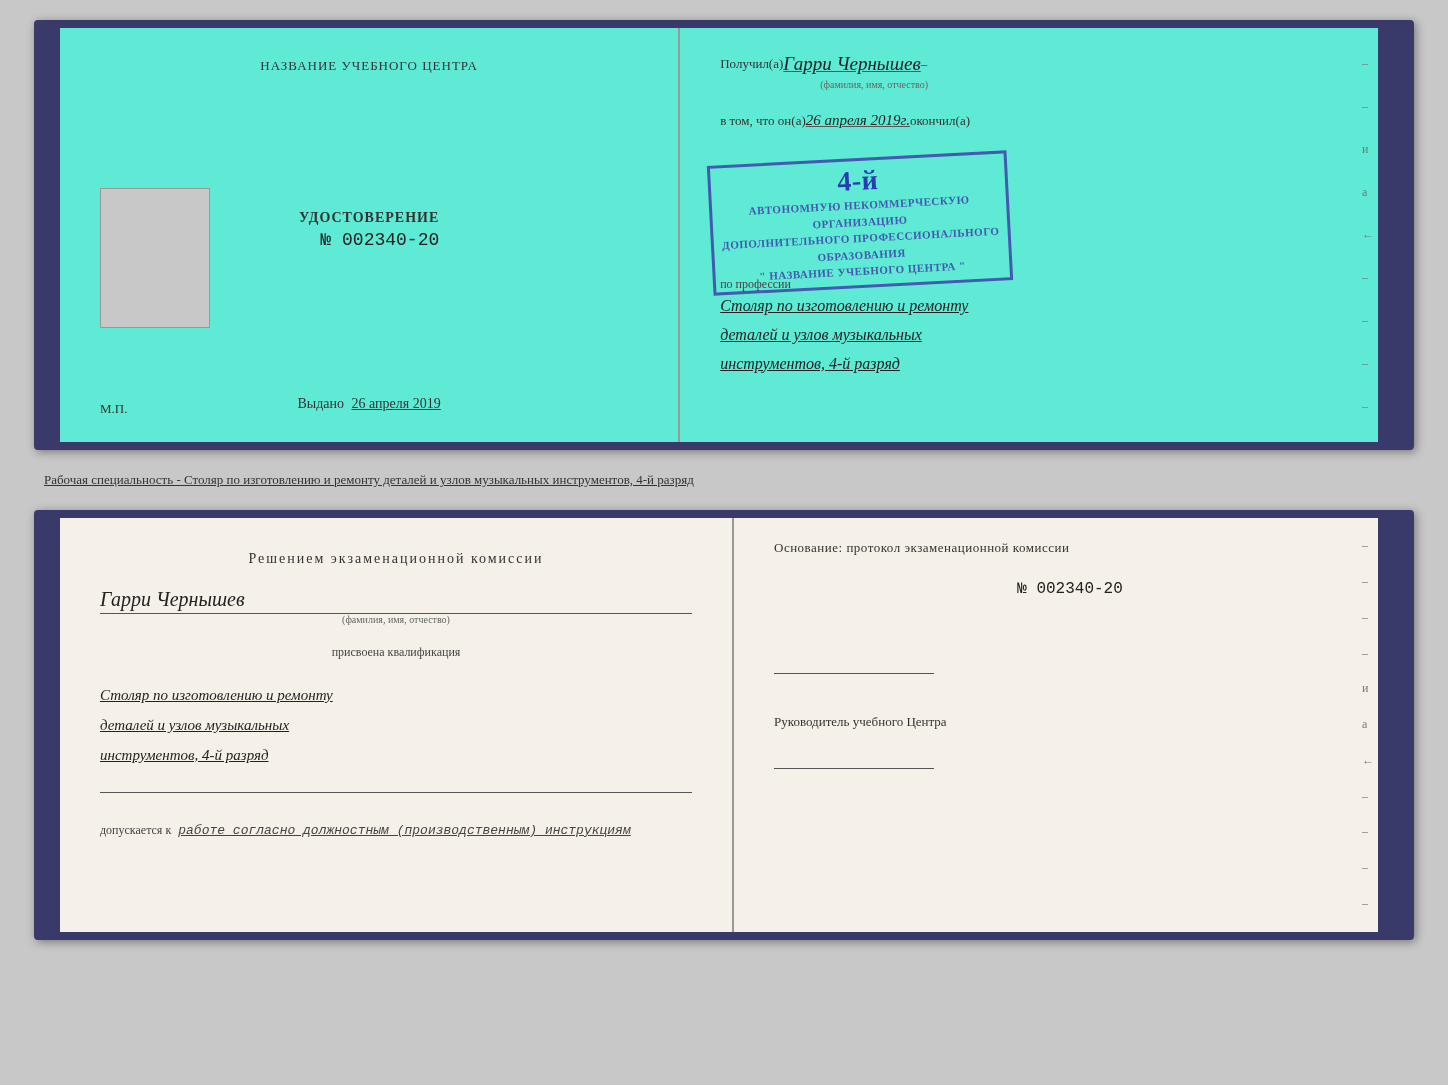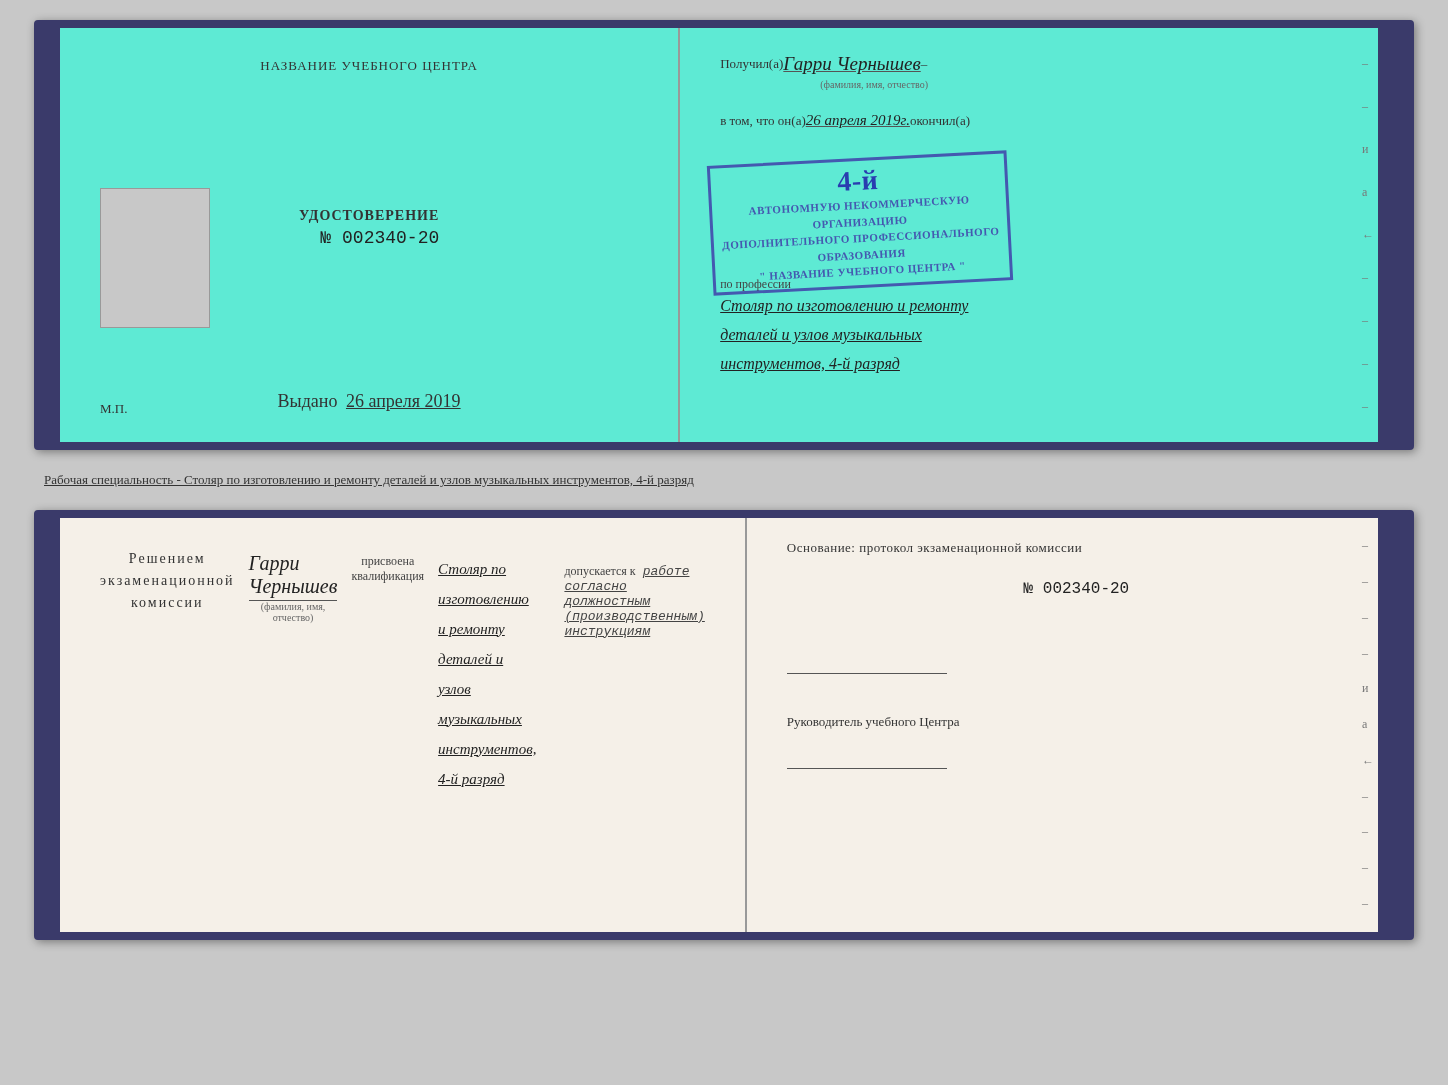--- a/index.html
+++ b/index.html
@@ -85,21 +85,21 @@
     }
 
     .udost-number {
       font-size: 18px;
       font-family: 'Courier New', monospace;
       color: #222;
       margin-top: 4px;
     }
 
     .vydano-line {
-      font-size: 18px;
+      font-size: 14px;
       color: #333;
       margin-top: 30px;
       text-align: left;
     }
 
     .mp-line {
       font-size: 13px;
       color: #333;
       position: absolute;
       bottom: 25px;
@@ -199,21 +199,21 @@
       box-shadow: 2px 2px 10px rgba(0,0,0,0.4);
       position: relative;
       overflow: hidden;
     }
 
     .page2-left {
       flex: 1;
       padding: 30px 40px;
       border-right: 2px solid #999;
       display: flex;
-      flex-direction: row;
+      flex-direction: column;
       gap: 14px;
       position: relative;
     }
 
     .page2-right {
       flex: 1;
       padding: 22px 40px;
       display: flex;
       flex-direction: column;
       gap: 18px;

